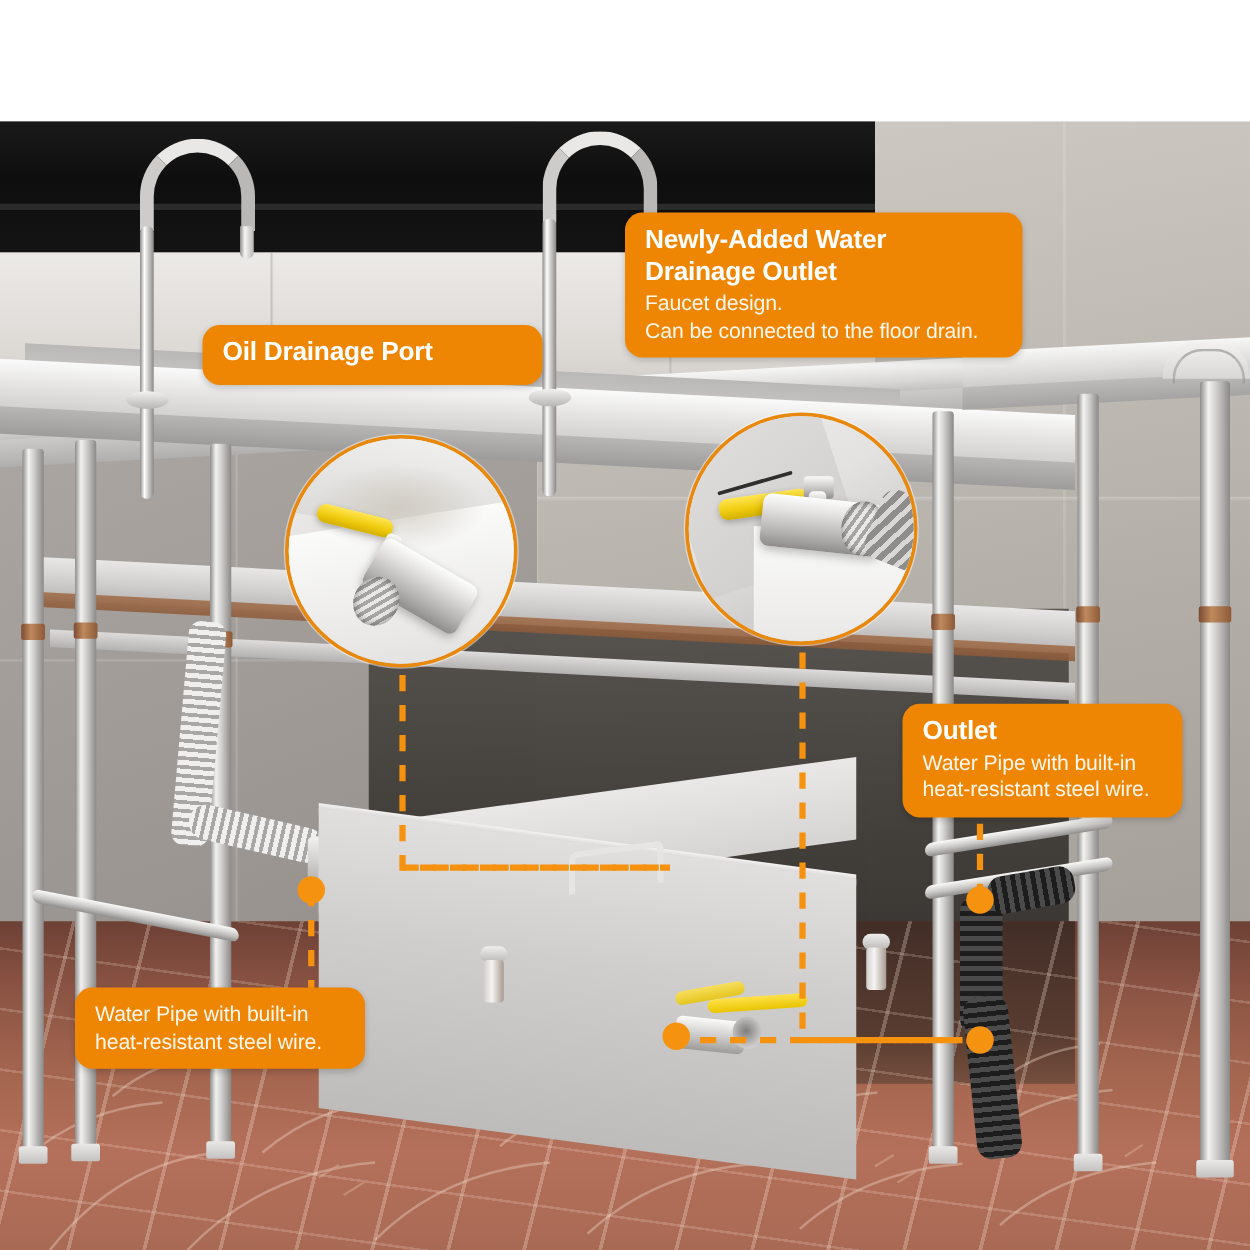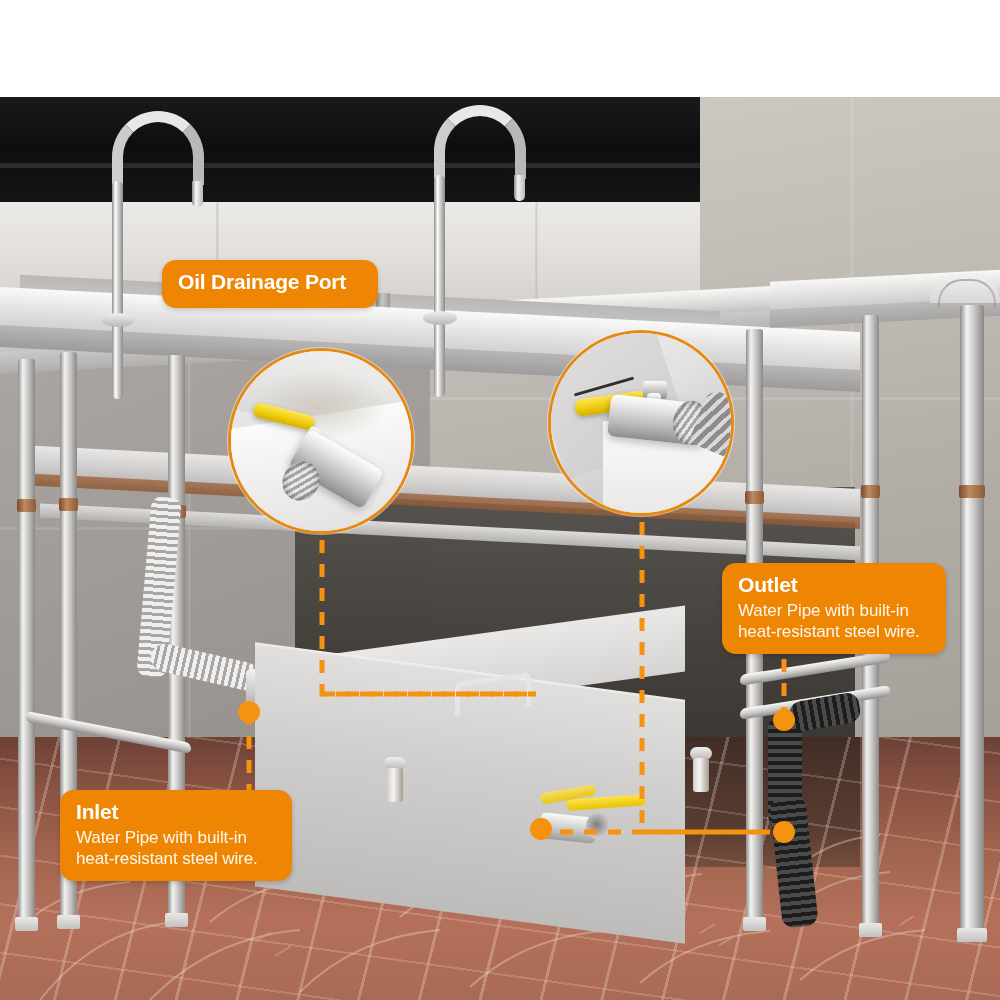--- a/index.html
+++ b/index.html
@@ -328,21 +328,21 @@
   .callout .c-title{
     font-size:21px; font-weight:bold; line-height:1.22; color:#ffffff;
     letter-spacing:-0.2px;
   }
   .callout .c-body{
     font-size:17px; font-weight:normal; line-height:1.27; color:#fdf7ef;
     letter-spacing:-0.1px; margin-top:2px;
   }
   .callout .c-body div{ white-space:nowrap; }
 
-  #callout-oil{ left:162px; top:260px; width:216px; }
+  #callout-oil{ left:162px; top:260px; width:272px; }
   #callout-newly{ left:500px; top:170px; width:318px; }
   #callout-outlet{ left:722px; top:563px; width:224px; }
   #callout-inlet{ left:60px; top:790px; width:232px; }
 </style>
 </head>
 <body>
 
 <div id="stage">
 
   <div id="scene">
@@ -532,31 +532,40 @@
   <div class="dot" style="left:773px; top:709px;"></div>
   <div class="dot" style="left:773px; top:821px;"></div>
   <div class="dot" style="left:530px; top:818px;"></div>
 
   <div class="callout" id="callout-oil">
     <div class="c-title">Oil Drainage Port</div>
     <div class="c-body">
     </div>
   </div>
 
+  <div class="callout" id="callout-newly">
+    <div class="c-title">
+      <div>Newly-Added Water</div>
+      <div>Drainage Outlet</div>
+    </div>
+    <div class="c-body">
+      <div>Faucet design.</div>
+      <div>Can be connected to the floor drain.</div>
+    </div>
+  </div>
 
   <div class="callout" id="callout-outlet">
     <div class="c-title">Outlet</div>
     <div class="c-body">
       <div>Water Pipe with built-in</div>
       <div>heat-resistant steel wire.</div>
     </div>
   </div>
 
   <div class="callout" id="callout-inlet">
-    <div class="c-title">Inlet</div>
     <div class="c-body">
       <div>Water Pipe with built-in</div>
       <div>heat-resistant steel wire.</div>
     </div>
   </div>
 
 
 </div>
 
 </body></html>

